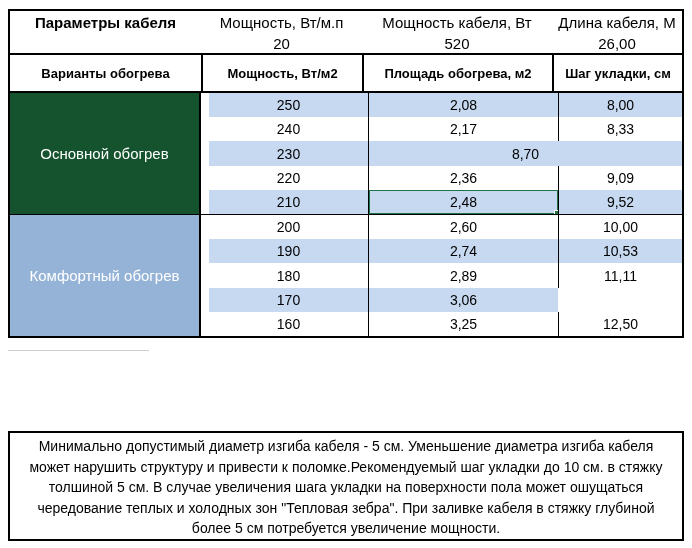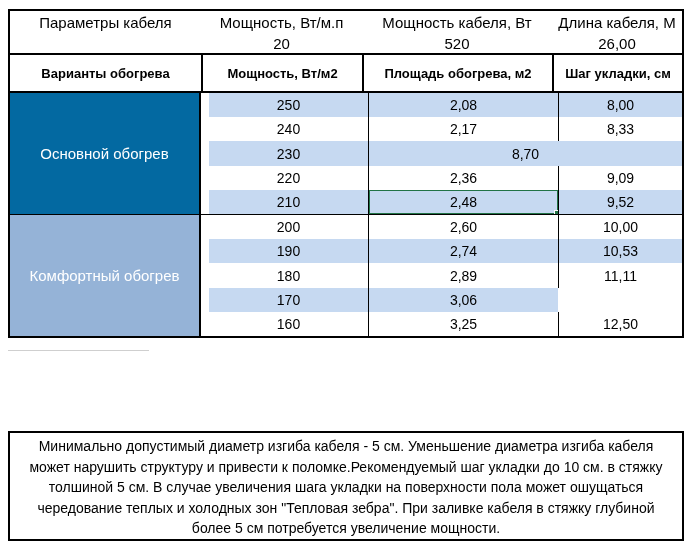--- a/index.html
+++ b/index.html
@@ -37,21 +37,21 @@
     display: flex;
     align-items: center;
     justify-content: center;
     box-sizing: border-box;
     overflow: hidden;
     white-space: nowrap;
   }
   
   .row-params  { height: 22px; font-size: 15px; }
   .row-values  { height: 22px; font-size: 15px; border-bottom: 2px solid #000; box-sizing: border-box; }
-  .row-params .c1 { font-weight: normal; text-align: center; }
+  .row-params .c1 { font-weight: bold; text-align: center; }
   .c1 { width: 191px; }
   .c2 { width: 161px; }
   .c3 { width: 190px; }
   .c4 { flex: 1; }
   
   .row-columns {
     height: 38px;
     font-weight: bold;
     font-size: 13px;
     border-bottom: 2px solid #000;
@@ -66,21 +66,21 @@
   .label-cell {
     width: 191px;
     border-right: 2px solid #000;
     box-sizing: border-box;
     color: #ffffff;
     font-size: 15px;
     display: flex;
     align-items: center;
     justify-content: center;
   }
-  .label-main    { background: #0369a1; }
+  .label-main    { background: #14532d; }
   .label-comfort { background: #95b3d7; }
   .rows { flex: 1; display: flex; flex-direction: column; padding-left: 8px; }
   .data-row { flex: 1; display: flex; font-size: 14px; }
   .data-row .dc2 { width: 159px; }
   .data-row .dc3 { width: 190px; border-left: 1px solid #000; }
   .data-row .dc4 { flex: 1; border-left: 1px solid #000; }
   .stripe { background: #c6d9f1; }
 
   
   .selected { position: relative; }

